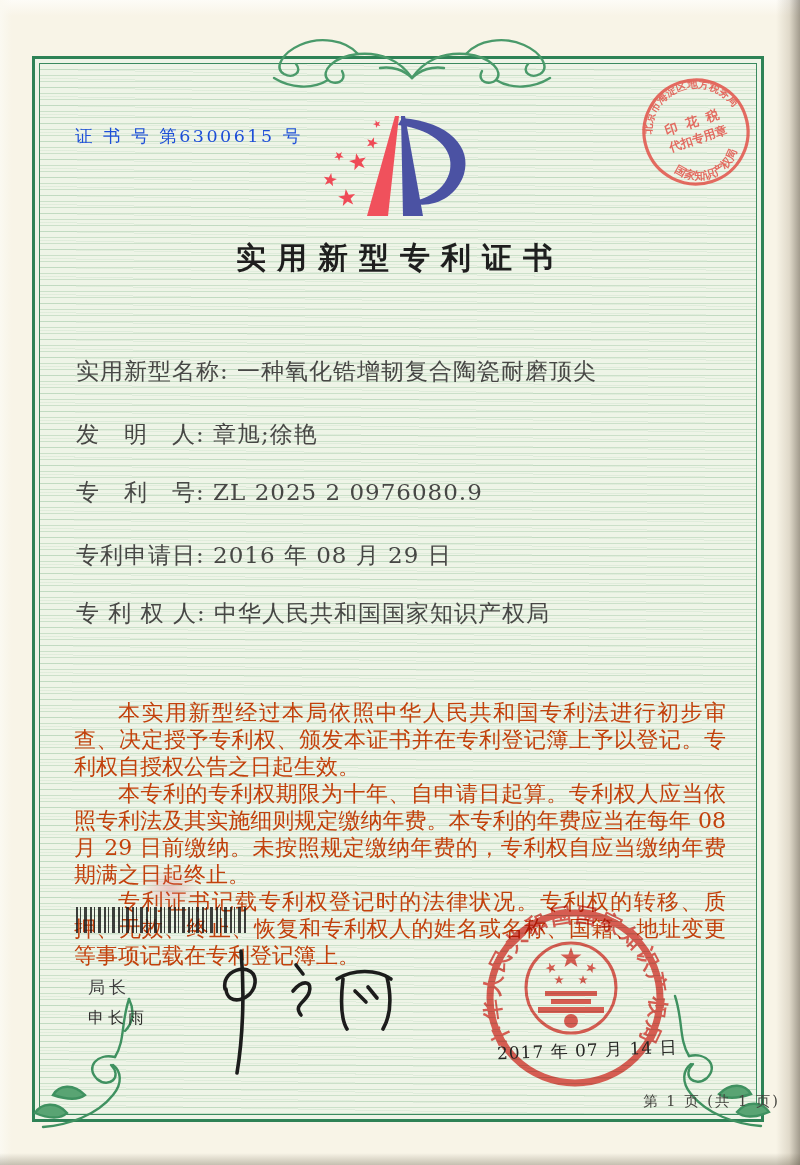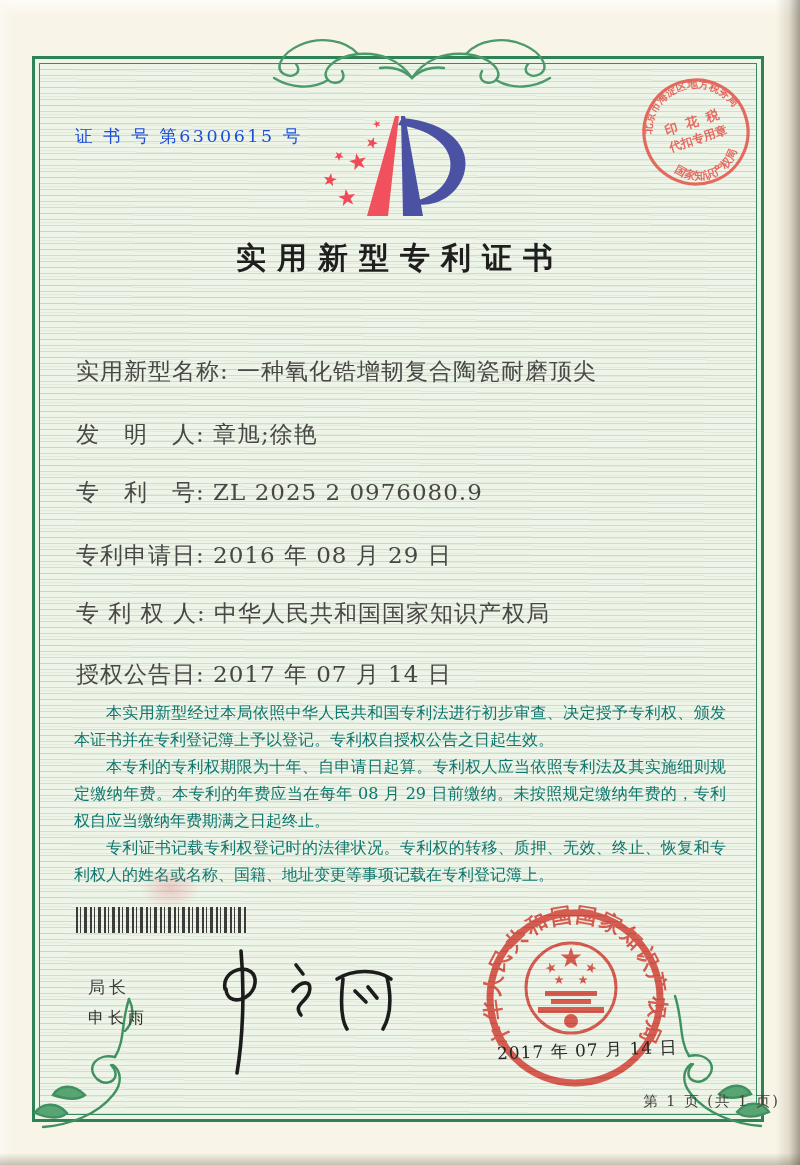--- a/index.html
+++ b/index.html
@@ -20,22 +20,22 @@
     background:
       repeating-linear-gradient(0deg, rgba(120,178,130,.30) 0 1px, rgba(120,178,130,0) 1px 6px),
       repeating-linear-gradient(1deg, rgba(140,190,150,.14) 0 1px, rgba(140,190,150,0) 1px 9px);
   }
   .abs{position:absolute;}
   .cert-no{left:75px;top:124px;font-size:17.5px;letter-spacing:2.5px;color:#1d4ed8;}
   .title{left:0;top:238px;width:800px;text-align:center;font-size:30px;font-weight:600;
          letter-spacing:11px;color:#1e1e1e;}
   .field{left:76px;font-size:23px;color:#474745;letter-spacing:1px;white-space:nowrap;}
   .field .lbl{display:inline-block;min-width:110px;}
-  .body-text{left:74px;top:699px;width:652px;font-size:16px;line-height:27px;
-             color:#0f766e;text-align:justify;}
+  .body-text{left:74px;top:699px;width:652px;font-size:22px;line-height:27px;
+             color:#c2410c;text-align:justify;}
   .body-text p{margin:0;text-indent:2em;}
   .barcode{left:76px;top:907px;width:170px;height:26px;opacity:.85;
     background:repeating-linear-gradient(90deg,#1d1d1d 0 2px,transparent 2px 4px,
                #1d1d1d 4px 5px,transparent 5px 8px,#1d1d1d 8px 11px,transparent 11px 14px);}
   .signer-title{left:88px;top:976px;font-size:17px;color:#404040;letter-spacing:4px;}
   .signer-name{left:88px;top:1008px;font-size:16px;color:#2f2f2d;letter-spacing:4px;}
   .footer{left:20px;top:1092px;width:760px;text-align:right;font-size:14.5px;
           letter-spacing:2px;color:#44443f;}
   .seal-date{left:497px;top:1039px;font-size:17px;color:#262624;letter-spacing:1px;
              transform:rotate(-2deg);}
@@ -132,24 +132,20 @@
     <span>ZL 2025 2 0976080.9</span>
   </div>
   <div class="abs field" style="top:540px;">
     <span class="lbl">专利申请日:</span>
     <span>2016 年 08 月 29 日</span>
   </div>
   <div class="abs field" style="top:598px;">
     <span class="lbl">专 利 权 人:</span>
     <span>中华人民共和国国家知识产权局</span>
   </div>
-  <div class="abs field" style="top:659px;">
-    <span class="lbl">授权公告日:</span>
-    <span>2017 年 07 月 14 日</span>
-  </div>
 
   <div class="abs body-text">
     <p>本实用新型经过本局依照中华人民共和国专利法进行初步审查、决定授予专利权、颁发本证书并在专利登记簿上予以登记。专利权自授权公告之日起生效。</p>
     <p>本专利的专利权期限为十年、自申请日起算。专利权人应当依照专利法及其实施细则规定缴纳年费。本专利的年费应当在每年 08 月 29 日前缴纳。未按照规定缴纳年费的，专利权自应当缴纳年费期满之日起终止。</p>
     <p>专利证书记载专利权登记时的法律状况。专利权的转移、质押、无效、终止、恢复和专利权人的姓名或名称、国籍、地址变更等事项记载在专利登记簿上。</p>
   </div>
 
   <div class="abs smudge"></div>
 
   <div class="abs barcode"></div>

